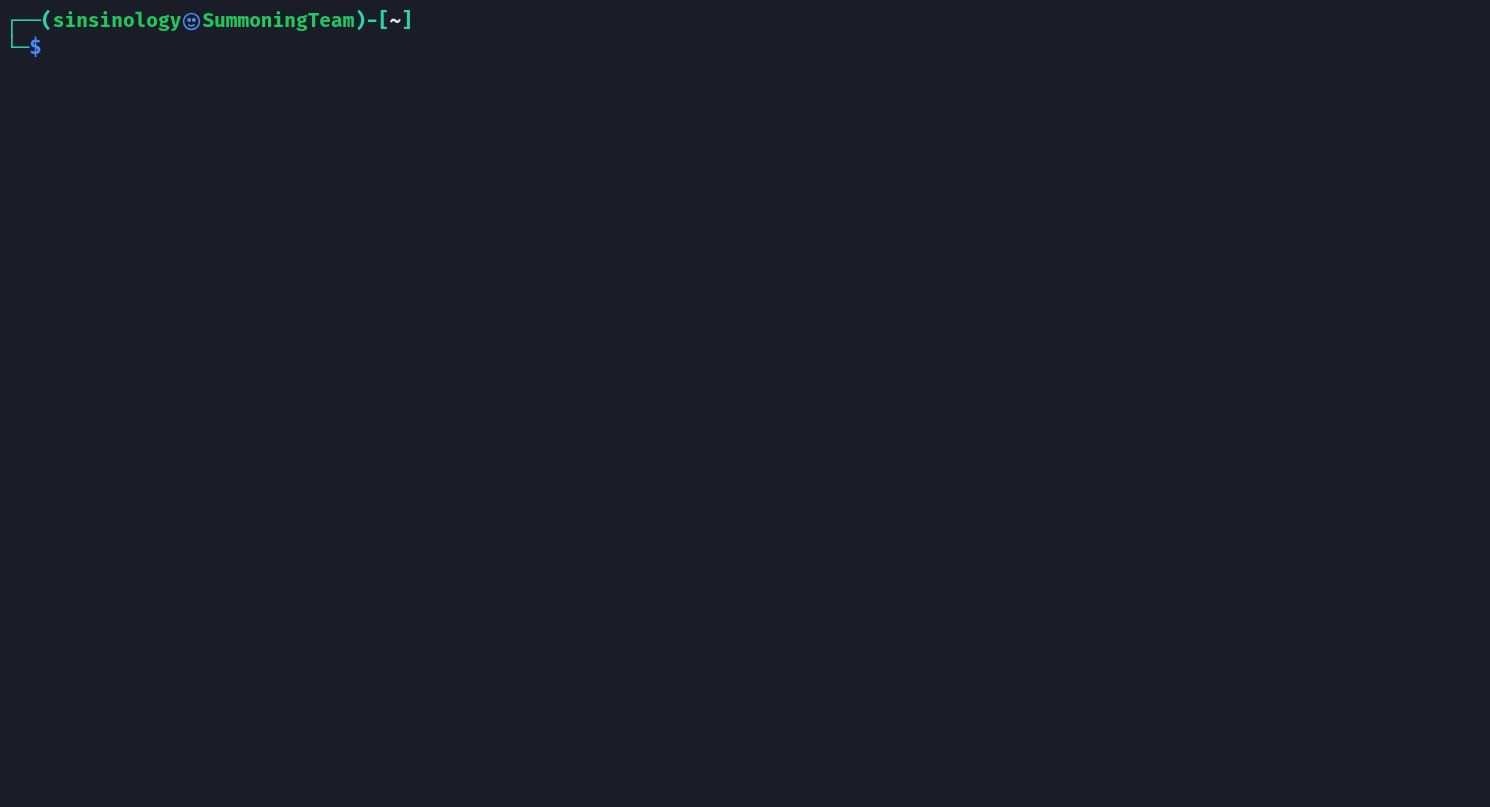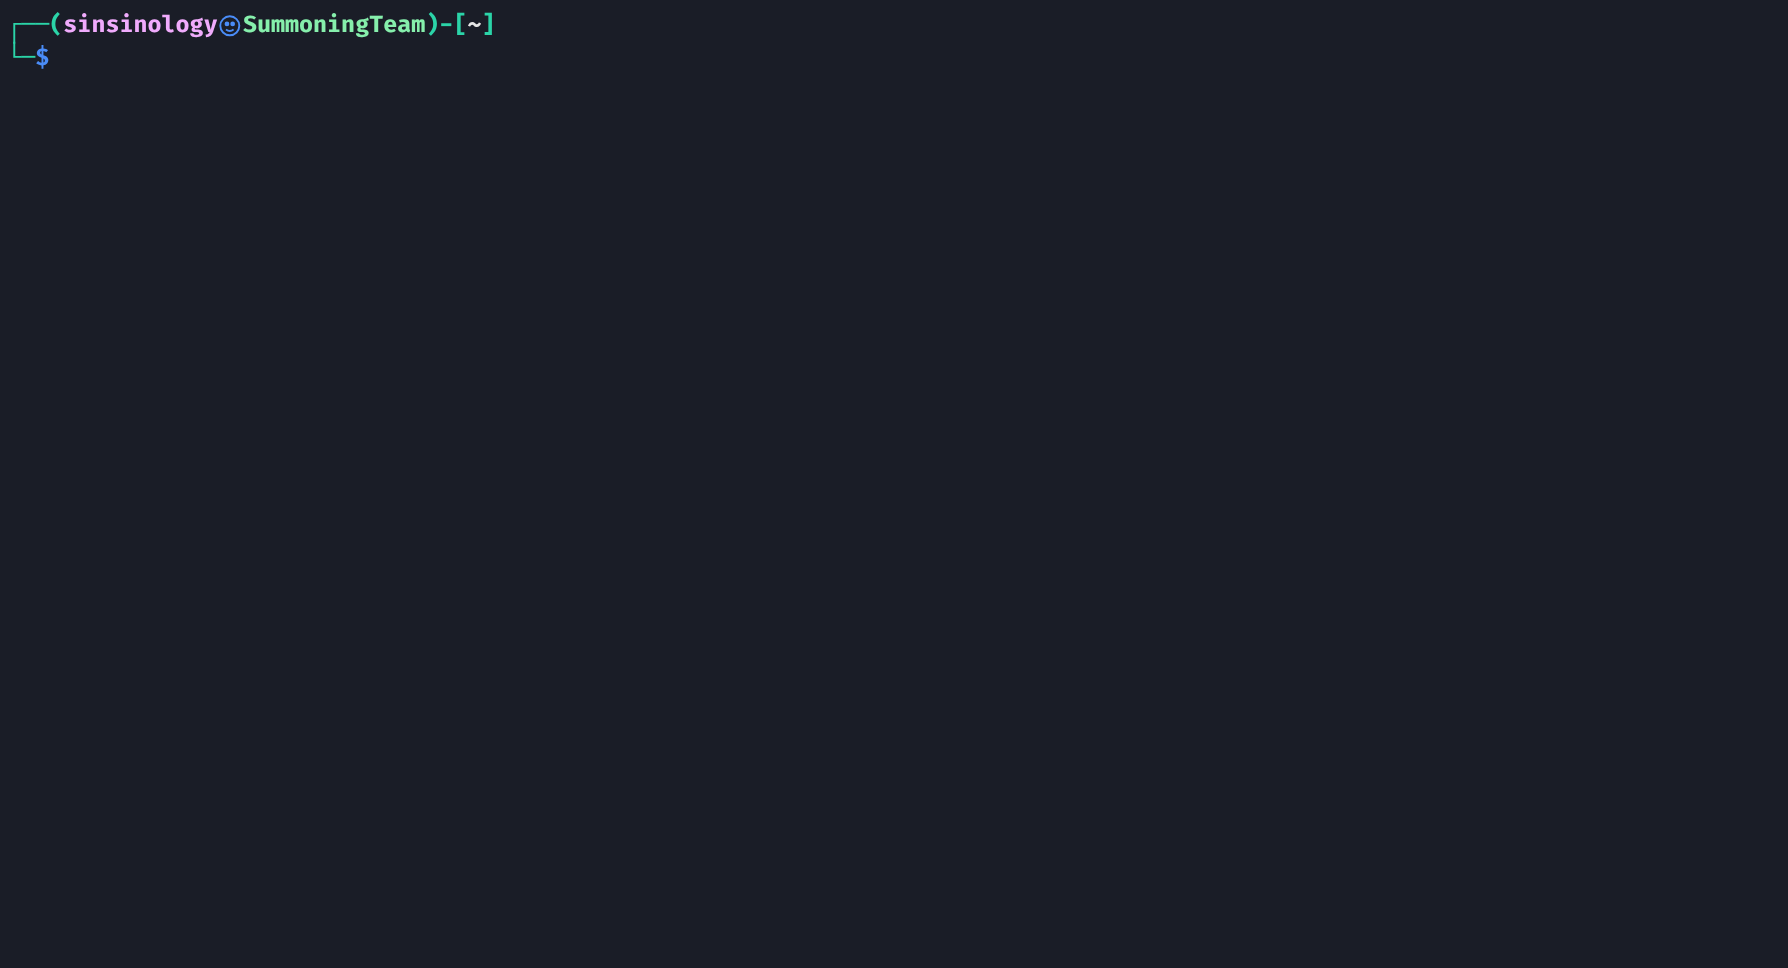--- a/index.html
+++ b/index.html
@@ -27,31 +27,31 @@
       display: flex;
       align-items: center;
     }
     .box-green {
       color: #2bd4a8;
     }
     .paren-green {
       color: #2bd4a8;
     }
     .user-blue {
-      color: #f0abfc;
+      color: #22c55e;
     }
     .skull-icon {
       color: #4a8cf7;
       display: inline-flex;
       align-items: center;
       vertical-align: middle;
       margin: 0 1px;
     }
     .host-blue {
-      color: #86efac;
+      color: #22c55e;
     }
     .dash-green {
       color: #2bd4a8;
     }
     .bracket-green {
       color: #2bd4a8;
     }
     .tilde-white {
       color: #e6e6e6;
     }

